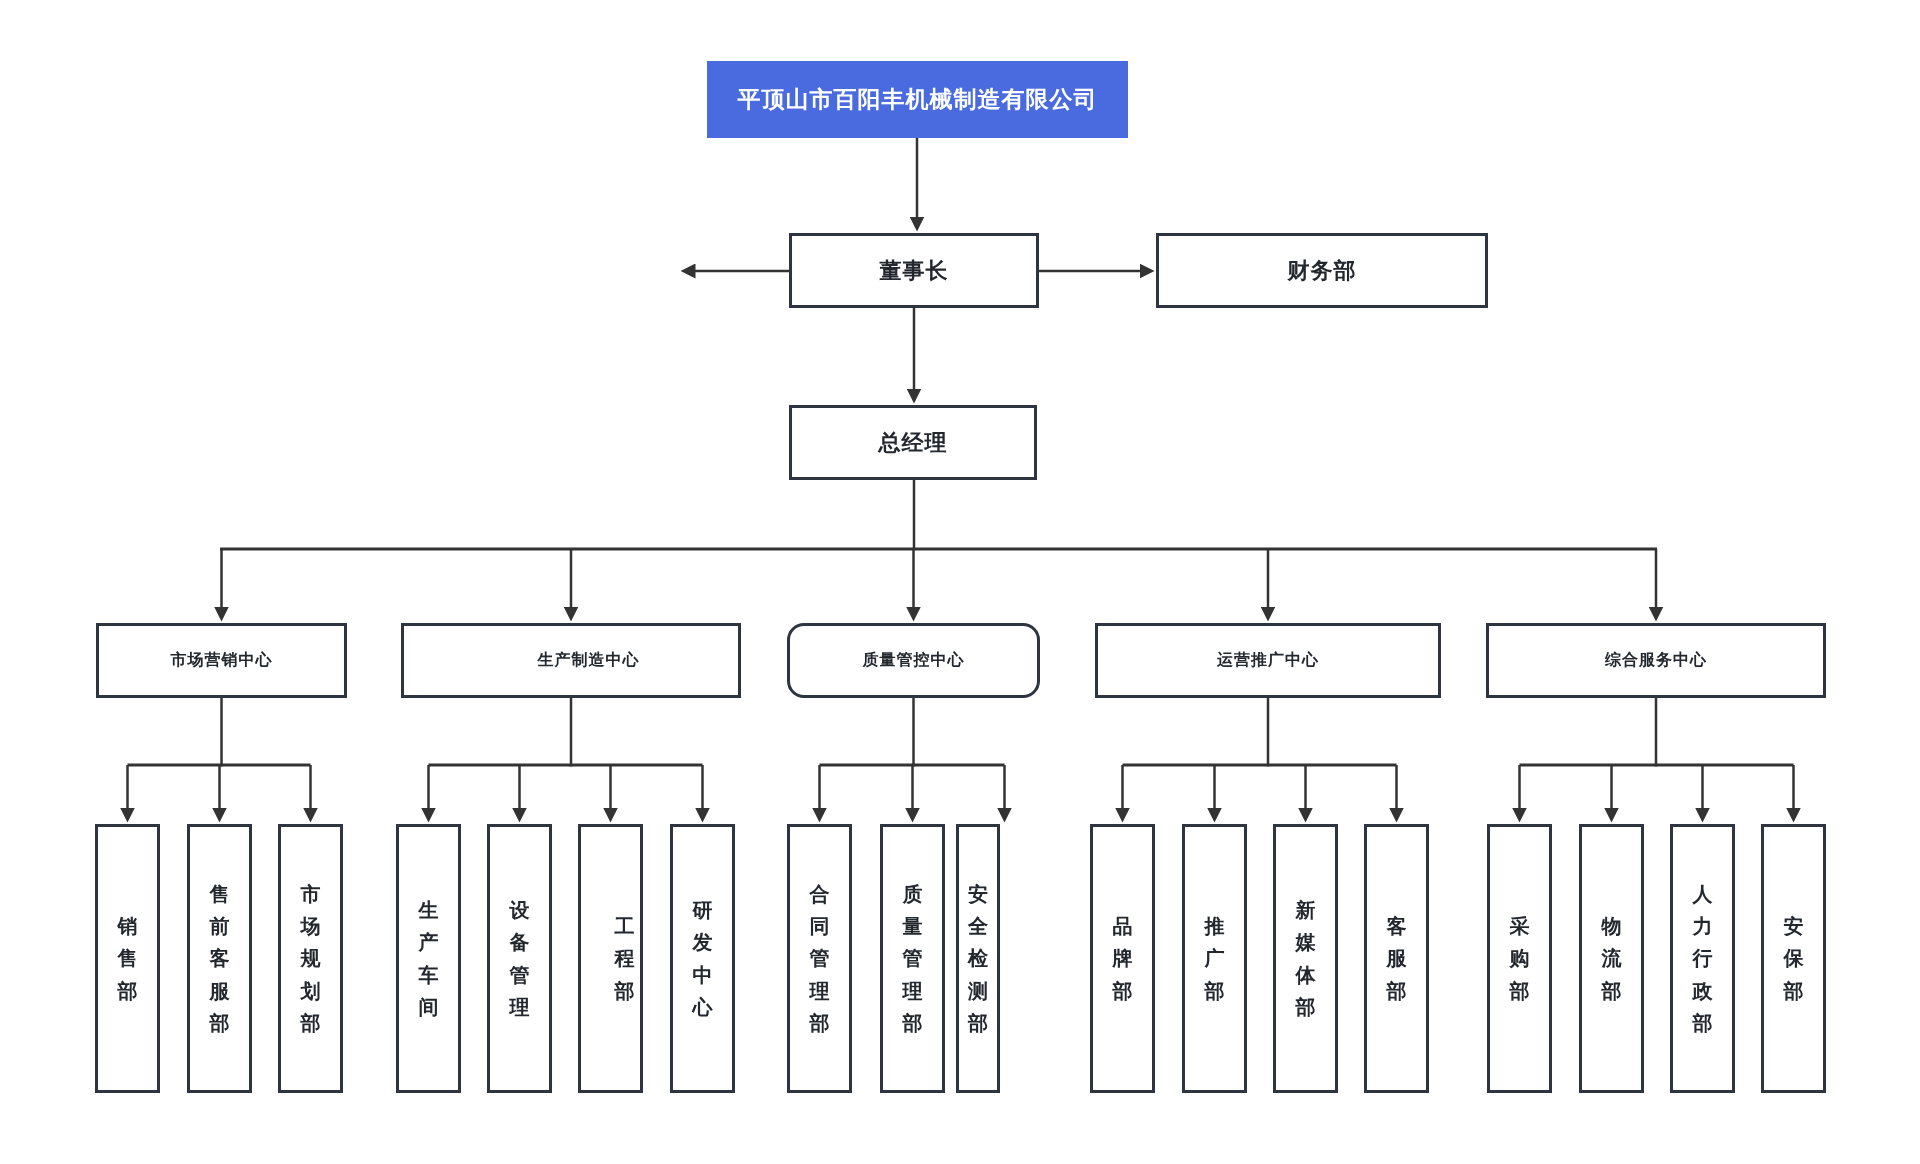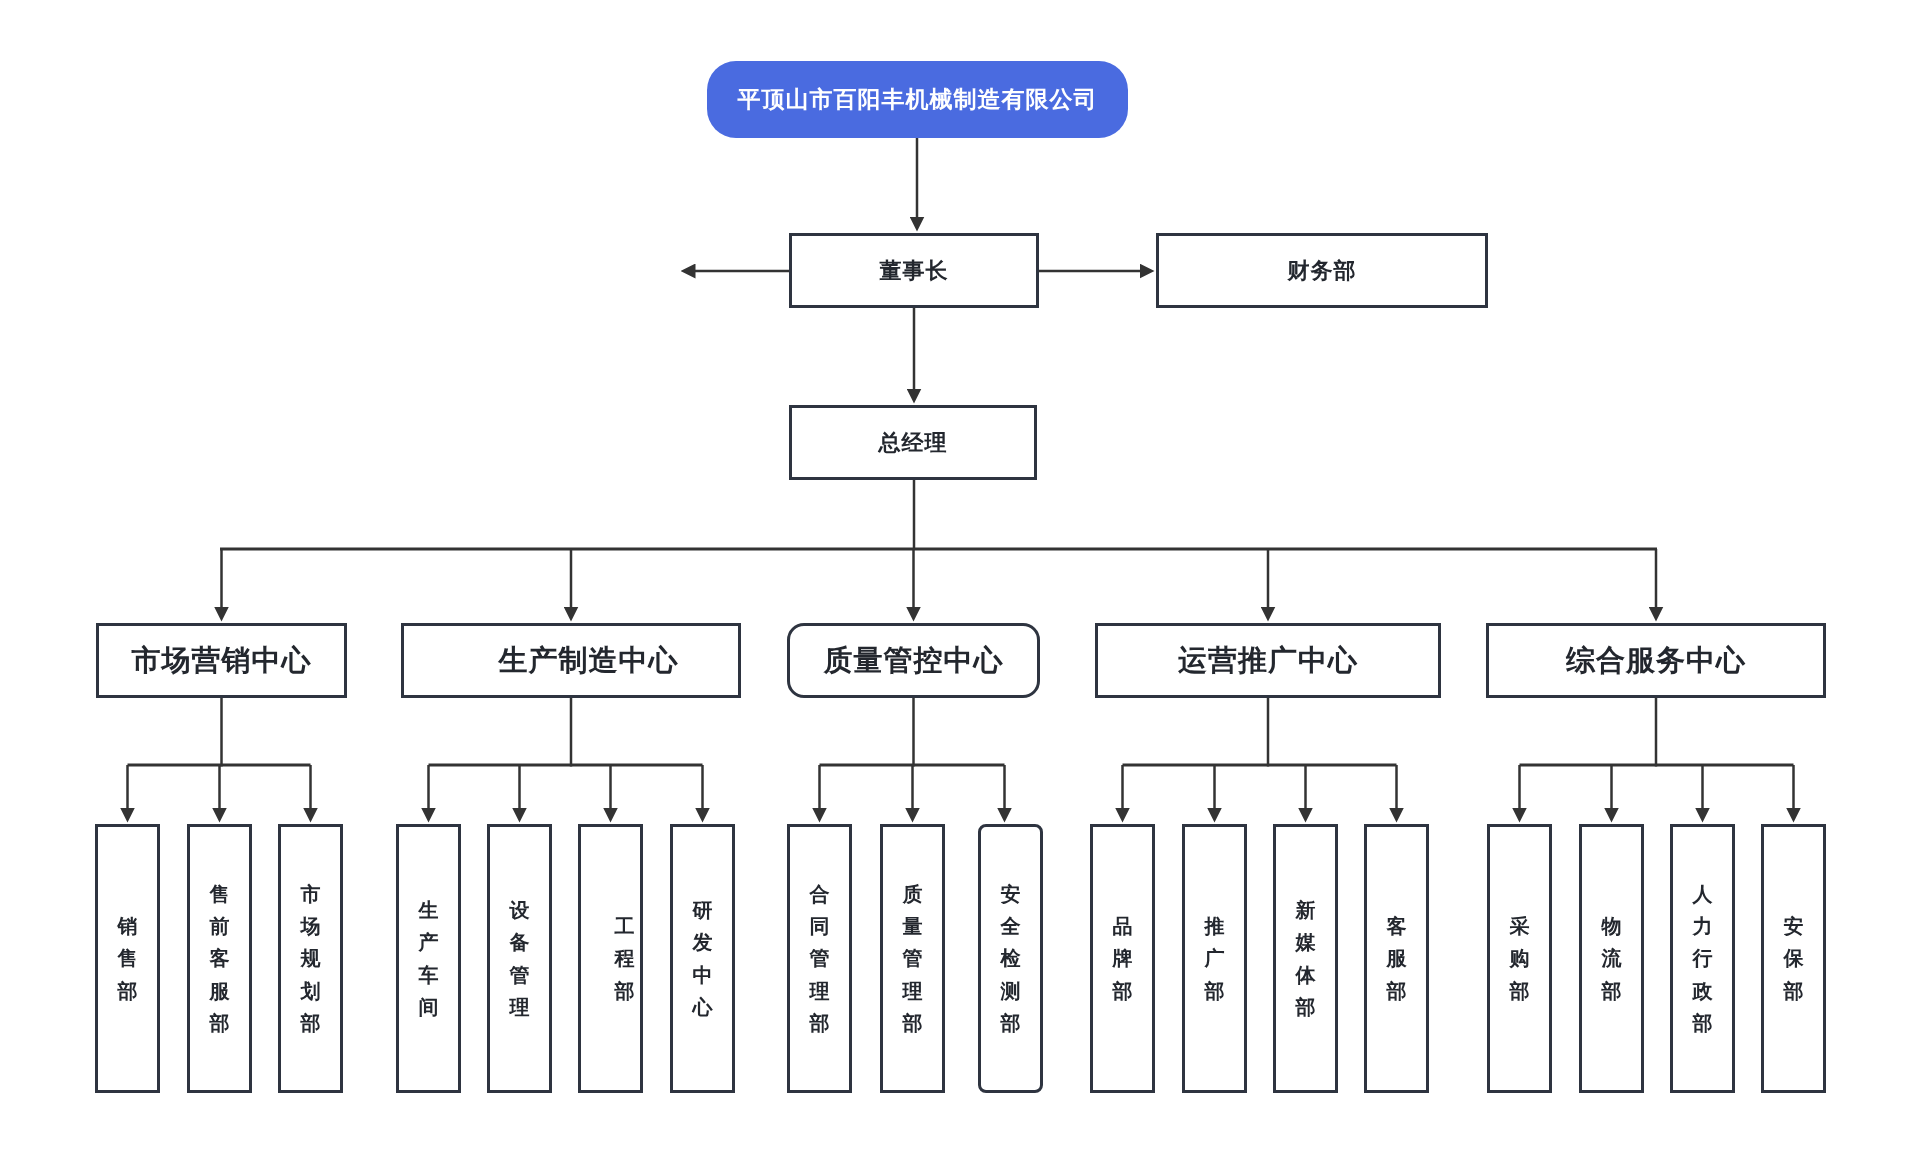--- a/index.html
+++ b/index.html
@@ -20,21 +20,21 @@
     font-weight:700;color:#23272e;
   }
   .node-root{
     background:#4a6be0;
     border:none;
     color:#ffffff;
     font-size:23px;
     letter-spacing:1px;
   }
   .node-wide{font-size:22px;letter-spacing:1px;}
-  .node-center{font-size:29px;letter-spacing:1px;}
+  .node-center{font-size:16px;letter-spacing:1px;}
   .node-dept{font-size:20px;}
   .vlabel{
     width:24px;
     word-break:break-all;
     line-height:1.62;
     text-align:center;
     display:block;
   }
 </style>
 </head>
@@ -92,21 +92,21 @@
       <path d="M1214.5 765 V809" marker-end="url(#ah)"></path>
       <path d="M1305.5 765 V809" marker-end="url(#ah)"></path>
       <path d="M1396.5 765 V809" marker-end="url(#ah)"></path>
       <path d="M1519.5 765 V809" marker-end="url(#ah)"></path>
       <path d="M1611.5 765 V809" marker-end="url(#ah)"></path>
       <path d="M1702.5 765 V809" marker-end="url(#ah)"></path>
       <path d="M1793.5 765 V809" marker-end="url(#ah)"></path>
     </g>
   </svg>
 
-  <div class="node node-root" style="left:707px;top:61px;width:421px;height:77px;border-radius:29px;">
+  <div class="node node-root" style="left:707px;top:61px;width:421px;height:77px;">
     <span>平顶山市百阳丰机械制造有限公司</span>
   </div>
 
   <div class="node node-wide" style="left:789px;top:233px;width:250px;height:75px;">
     <span>董事长</span>
   </div>
   <div class="node node-wide" style="left:1156px;top:233px;width:332px;height:75px;">
     <span>财务部</span>
   </div>
 
@@ -152,21 +152,21 @@
   <div class="node node-dept" style="left:670px;top:824px;width:65px;height:269px;">
     <span class="vlabel">研发中心</span>
   </div>
 
   <div class="node node-dept" style="left:787px;top:824px;width:65px;height:269px;">
     <span class="vlabel">合同管理部</span>
   </div>
   <div class="node node-dept" style="left:880px;top:824px;width:65px;height:269px;">
     <span class="vlabel">质量管理部</span>
   </div>
-  <div class="node node-dept" style="left:978px;top:824px;width:65px;height:269px;border-radius:8px;">
+  <div class="node node-dept" style="left:956px;top:824px;width:44px;height:269px;">
     <span class="vlabel">安全检测部</span>
   </div>
 
   <div class="node node-dept" style="left:1090px;top:824px;width:65px;height:269px;">
     <span class="vlabel">品牌部</span>
   </div>
   <div class="node node-dept" style="left:1182px;top:824px;width:65px;height:269px;">
     <span class="vlabel">推广部</span>
   </div>
   <div class="node node-dept" style="left:1273px;top:824px;width:65px;height:269px;">

